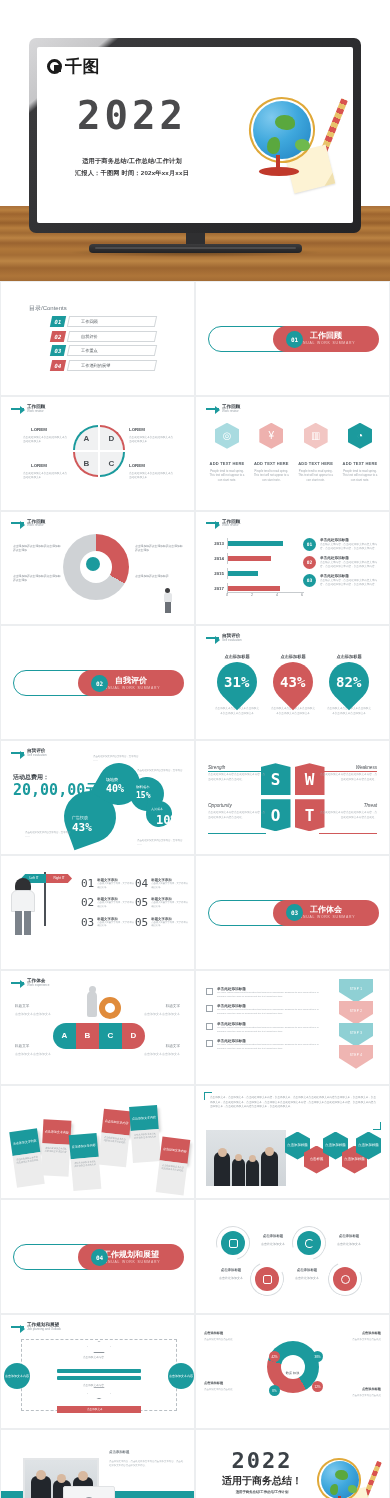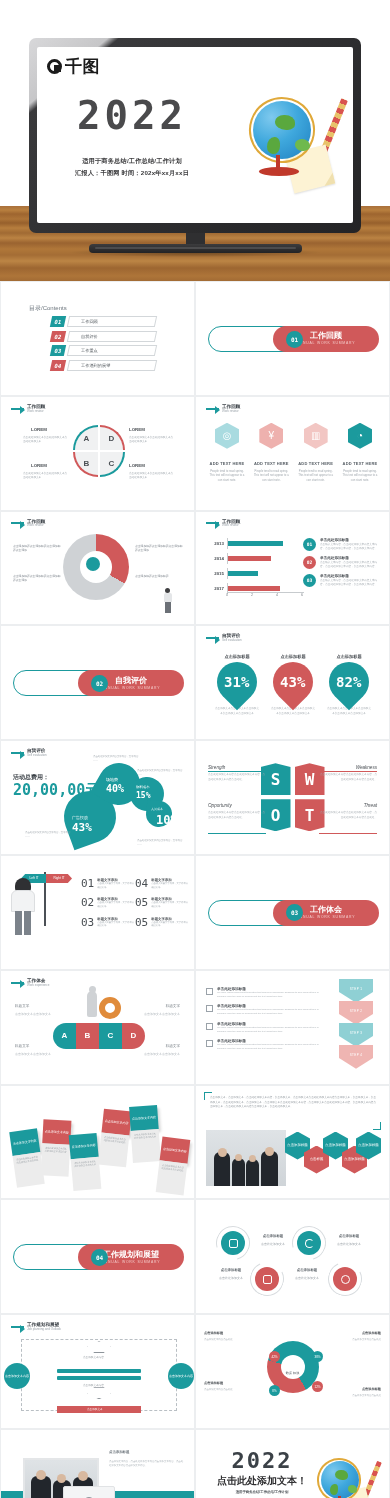--- a/index.html
+++ b/index.html
@@ -946,21 +946,21 @@
           
           
           
         </div>
         <span style="position:absolute;left:108px;top:20px;font-size:3.4px;color:#6d757c;font-weight:bold;">点击添加标题</span>
         <span style="position:absolute;left:108px;top:30px;width:76px;font-size:2.4px;color:#a9b0b6;line-height:1.8;">点击添加文本内容，点击此处添加文本内容点击添加文本内容。点击此处添加文本内容点击添加文本内容。</span>
       </div>
 
       <div class="slide">
         <div class="thx-year">2022</div>
-        <div class="thx-title">点击此处添加文本！</div>
+        <div class="thx-title">适用于商务总结！</div>
         <div class="thx-s1">适用于商务总结/工作总结/工作计划</div>
 
         <div class="thx-globe globe-wrap" style="position:absolute;">
           <span class="pencil" style="height:48px;width:5px;"></span>
           <span class="paper" style="width:28px;height:26px;"></span>
           <span class="g-ring" style="left:2px;top:2px;width:44px;height:44px;"></span>
           <span class="globe-ball" style="left:6px;top:5px;width:38px;height:38px;">
             <i class="land1" style="left:14px;top:9px;width:13px;height:10px;"></i>
             <i class="land2" style="left:9px;top:23px;width:8px;height:11px;"></i>
             <i class="land3" style="left:27px;top:24px;width:9px;height:8px;"></i>

